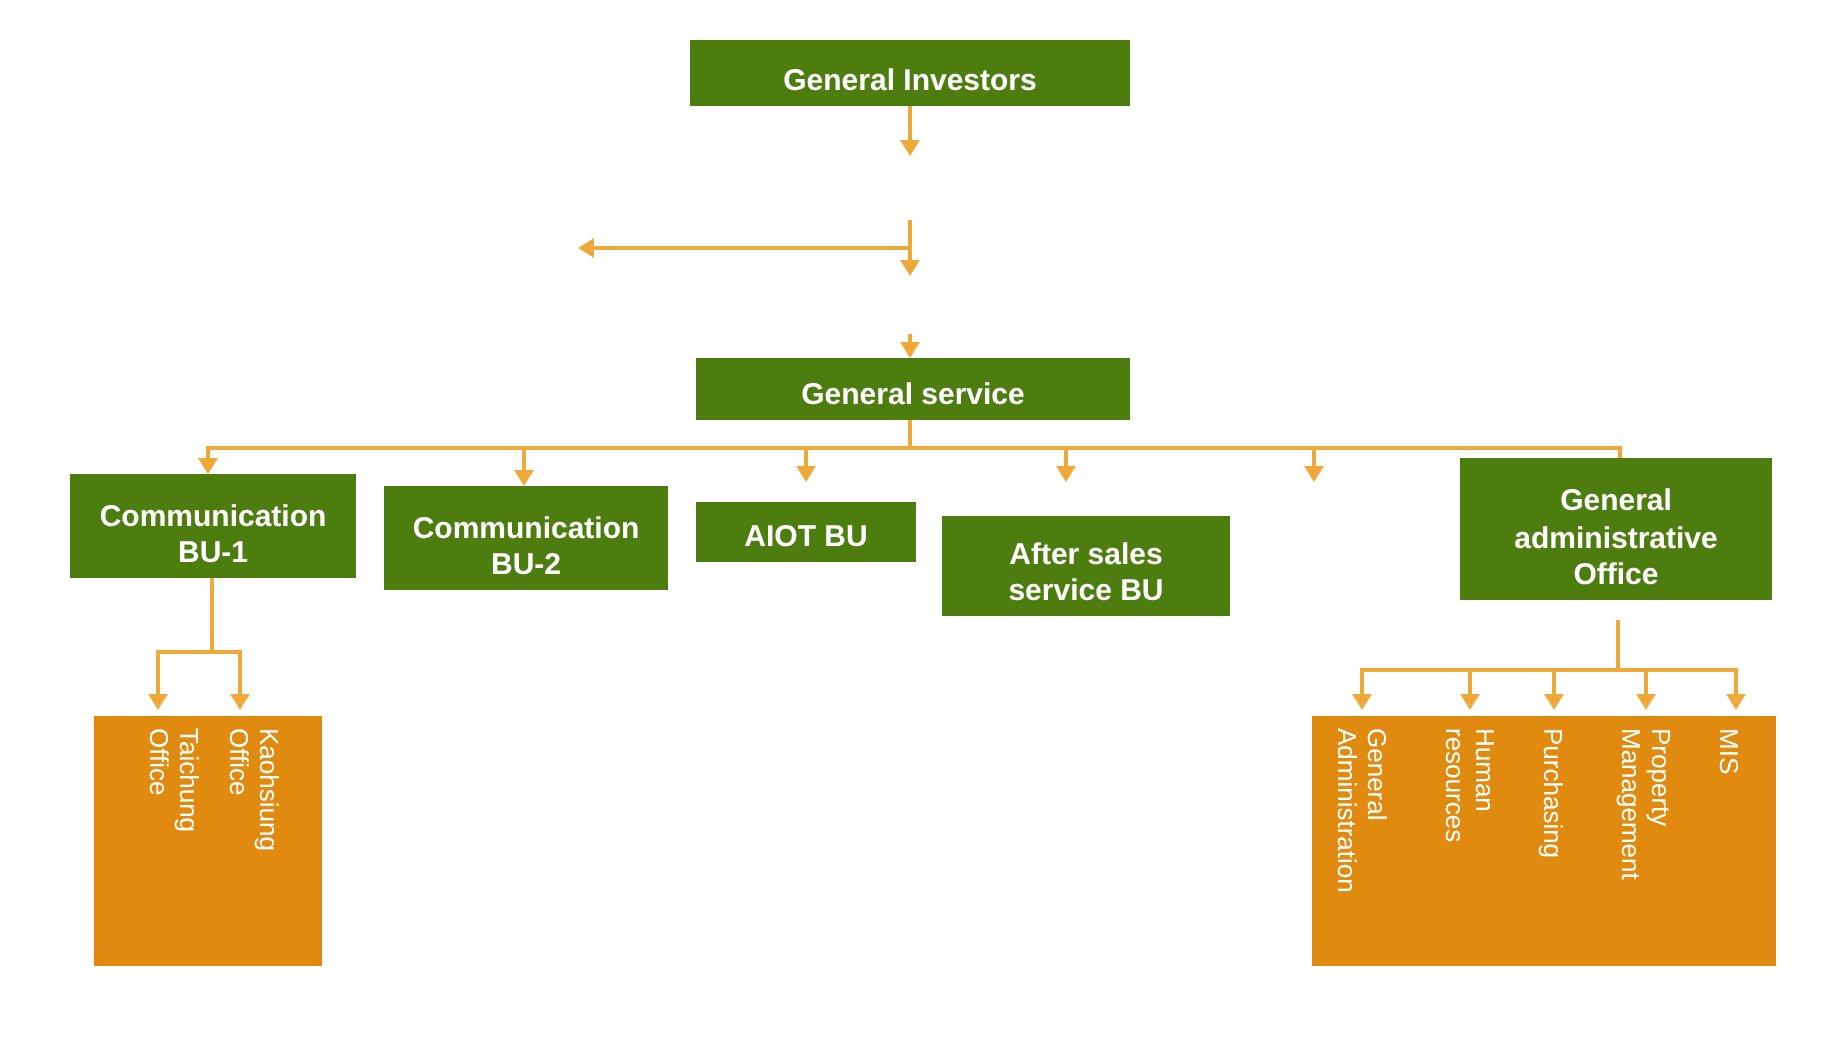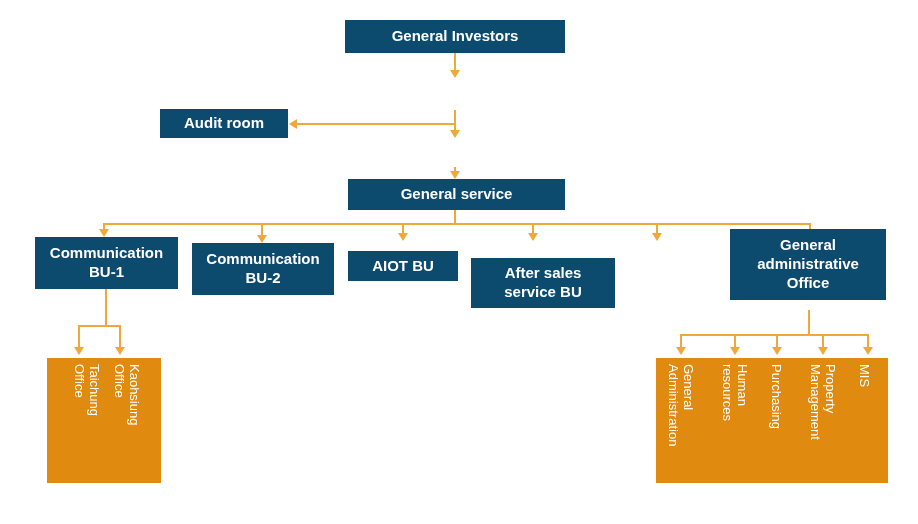--- a/index.html
+++ b/index.html
@@ -13,24 +13,24 @@
   }
   #chart-root {
     position: relative;
     width: 918px;
     height: 524px;
     background: #ffffff;
     overflow: hidden;
   }
   .node {
     position: absolute;
-    background: #0c4a6e;
+    background: #4d7c0f;
     color: #ffffff;
     display: flex;
-    align-items: center;
+    align-items: flex-end;
     justify-content: center;
     text-align: center;
     font-size: 15px;
     font-weight: bold;
     line-height: 1.25;
     box-sizing: border-box;
     padding: 2px 6px;
     z-index: 3;
   }
   .node.plain {
@@ -104,23 +104,20 @@
   <div class="line-v" style="left:454px; top:53px; height:20px;"></div>
   <div class="arrow-down" style="left:450px; top:70px;"></div>
 
 
   <div class="line-v" style="left:454px; top:110px; height:22px;"></div>
   <div class="arrow-down" style="left:450px; top:130px;"></div>
 
   <div class="line-h" style="left:297px; top:123px; width:158px;"></div>
   <div class="arrow-left" style="left:289px; top:119px;"></div>
 
-  <div class="node" style="left:160px; top:109px; width:128px; height:29px;">
-    <span class="node-label">Audit room</span>
-  </div>
 
 
   <div class="line-v" style="left:454px; top:167px; height:6px;"></div>
   <div class="arrow-down" style="left:450px; top:171px;"></div>
 
   <div class="node" style="left:348px; top:179px; width:217px; height:31px;">
     <span class="node-label">General service</span>
   </div>
 
   <div class="line-v" style="left:454px; top:210px; height:15px;"></div>

